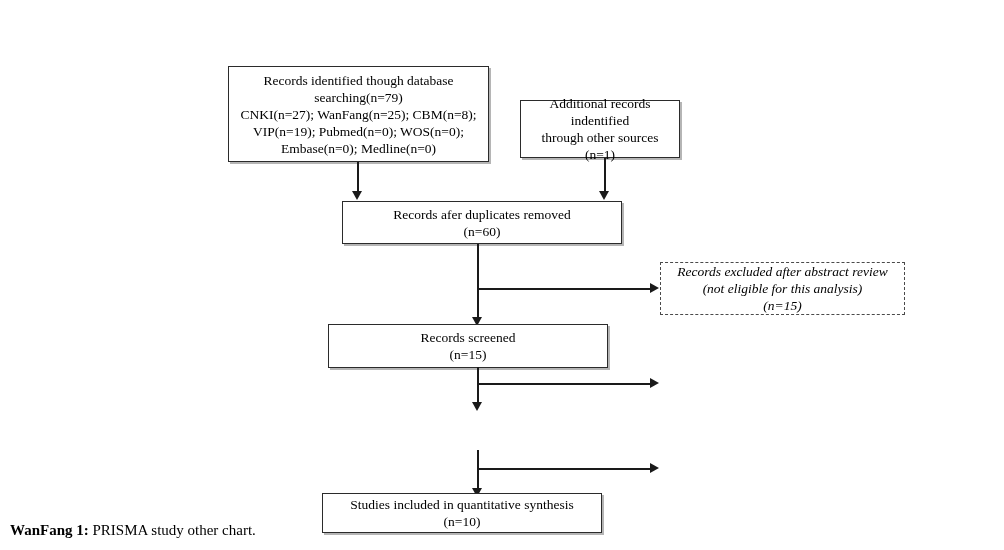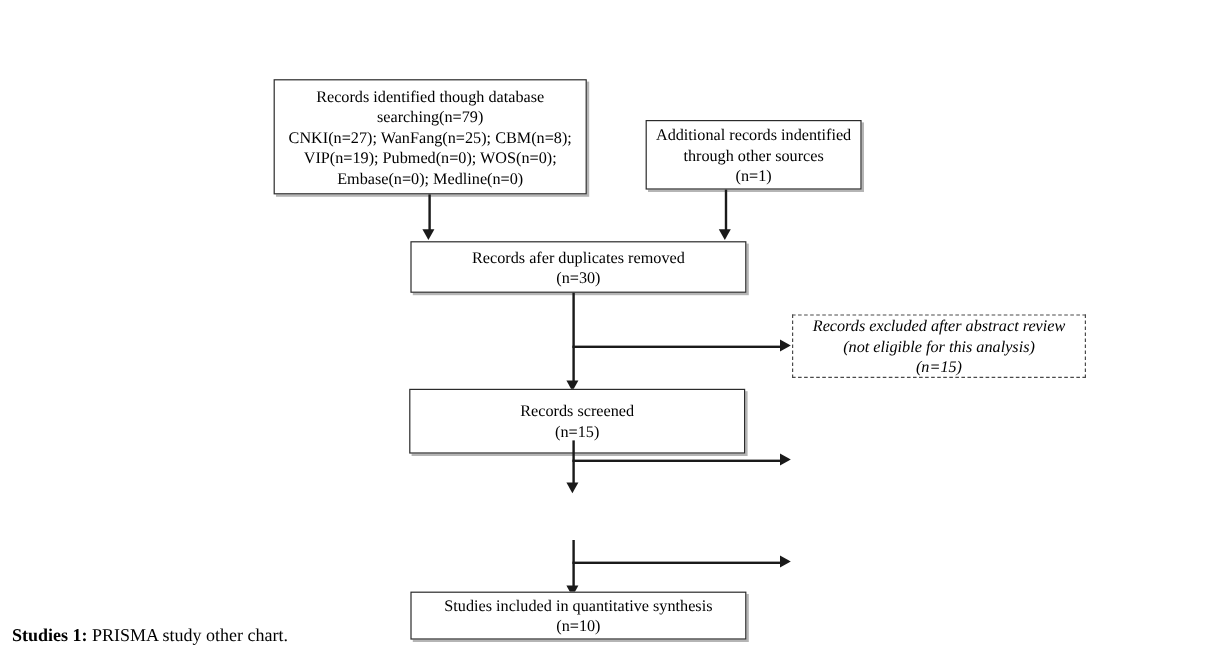--- a/index.html
+++ b/index.html
@@ -97,61 +97,61 @@
 <body>
 
 <div id="figure-canvas">
 
   <div class="node solid" style="left:228px; top:32px; width:261px; height:96px;">Records identified though database
 searching(n=79)
 CNKI(n=27); WanFang(n=25); CBM(n=8);
 VIP(n=19); Pubmed(n=0); WOS(n=0);
 Embase(n=0); Medline(n=0)</div>
 
-  <div class="node solid" style="left:538px; top:66px; width:180px; height:58px;">Additional records indentified
+  <div class="node solid" style="left:520px; top:66px; width:160px; height:58px;">Additional records indentified
 through other sources
 (n=1)</div>
 
   <div class="edge v" style="left:357px; top:128px; height:31px;"></div>
   <div class="arrow down" style="left:352px; top:157px;"></div>
 
   <div class="edge v" style="left:604px; top:124px; height:35px;"></div>
   <div class="arrow down" style="left:599px; top:157px;"></div>
 
   <div class="node solid" style="left:342px; top:167px; width:280px; height:43px;">Records afer duplicates removed
-(n=30)</div>
+(n=60)</div>
 
   <div class="edge v" style="left:477px; top:210px; height:76px;"></div>
   <div class="arrow down" style="left:472px; top:283px;"></div>
 
   <div class="edge h" style="left:477px; top:254px; width:174px;"></div>
   <div class="arrow right" style="left:650px; top:249px;"></div>
 
   <div class="node dashed" style="left:660px; top:228px; width:245px; height:53px;">Records excluded after abstract review
 (not eligible for this analysis)
 (n=15)</div>
 
-  <div class="node solid" style="left:341px; top:290px; width:280px; height:54px;">Records screened
+  <div class="node solid" style="left:328px; top:290px; width:280px; height:44px;">Records screened
 (n=15)</div>
 
   <div class="edge v" style="left:477px; top:333px; height:38px;"></div>
   <div class="arrow down" style="left:472px; top:368px;"></div>
 
   <div class="edge h" style="left:477px; top:349px; width:174px;"></div>
   <div class="arrow right" style="left:650px; top:344px;"></div>
 
 
 
   <div class="edge v" style="left:477px; top:416px; height:41px;"></div>
   <div class="arrow down" style="left:472px; top:454px;"></div>
 
   <div class="edge h" style="left:477px; top:434px; width:174px;"></div>
   <div class="arrow right" style="left:650px; top:429px;"></div>
 
 
-  <div class="node solid" style="left:342px; top:459px; width:280px; height:40px;">Studies included in quantitative synthesis
+  <div class="node solid" style="left:322px; top:459px; width:280px; height:40px;">Studies included in quantitative synthesis
 (n=10)</div>
 
 </div>
 
 <div id="caption">
-  <span class="cap-label">Studies 1:</span><span class="cap-text"> PRISMA study other chart.</span>
+  <span class="cap-label">WanFang 1:</span><span class="cap-text"> PRISMA study other chart.</span>
 </div>
 
 </body></html>

